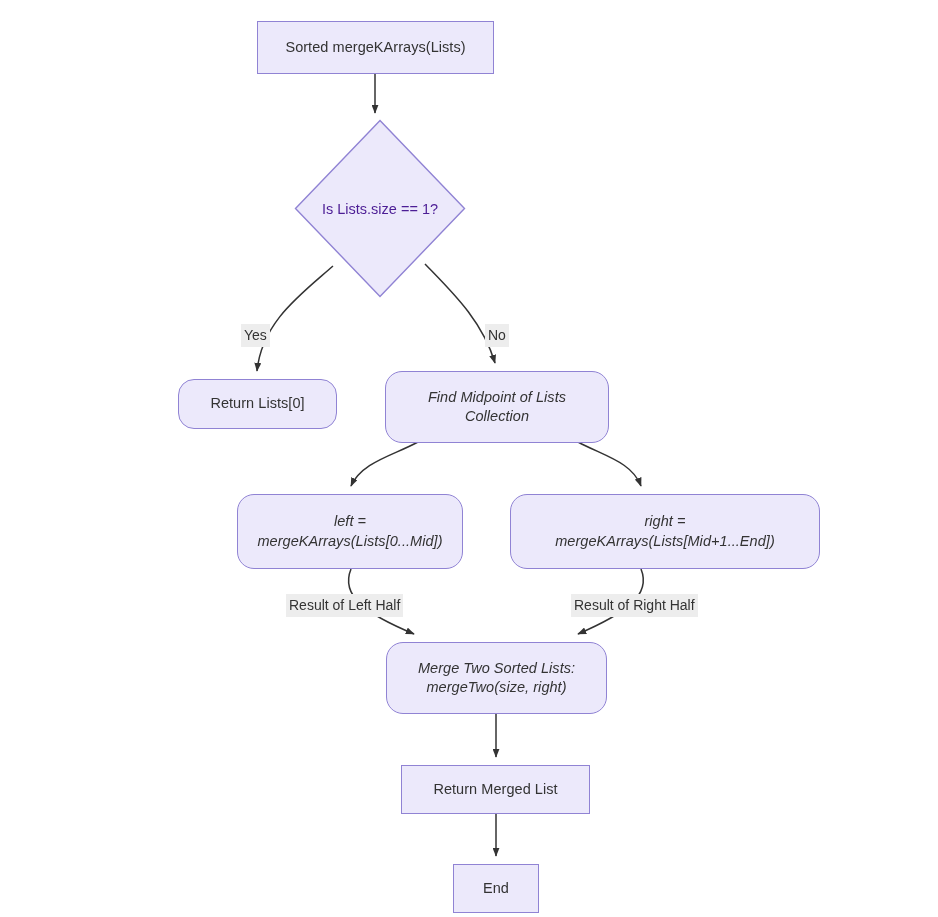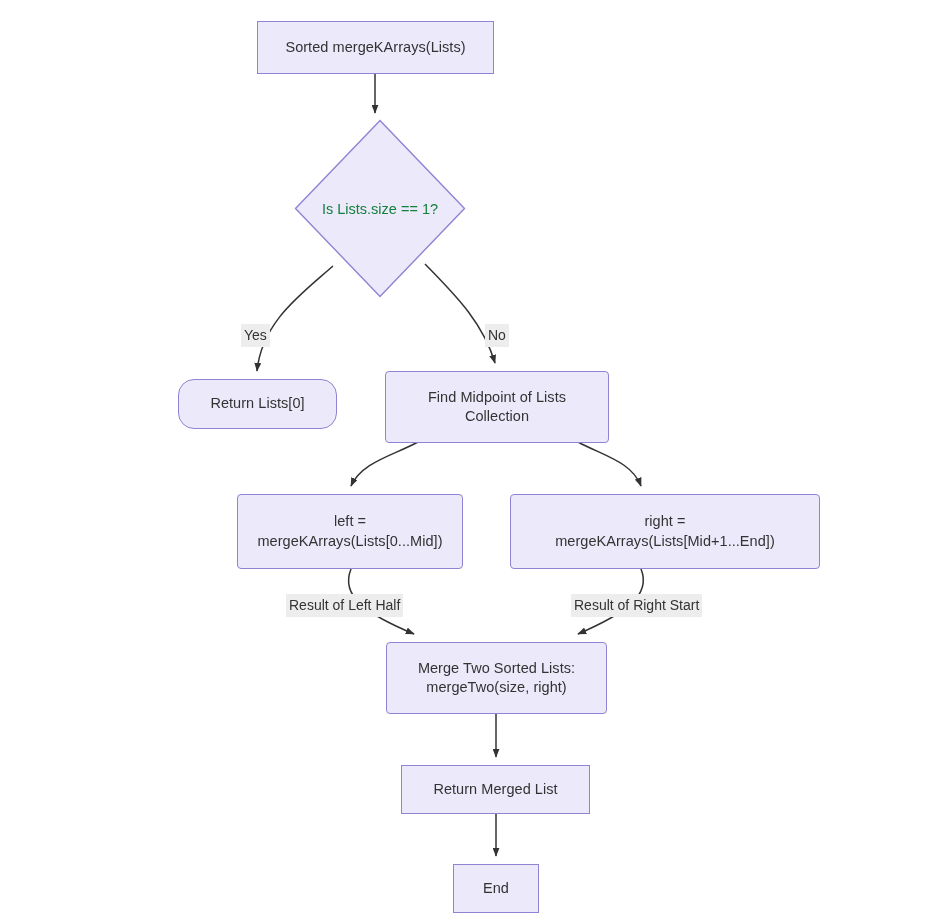--- a/index.html
+++ b/index.html
@@ -32,21 +32,22 @@
     display: flex;
     align-items: center;
     justify-content: center;
     text-align: center;
     color: #333333;
     font-size: 14.5px;
     line-height: 1.33;
     letter-spacing: 0.05px;
   }
   .node.rounded {
-    border-radius: 4px;
+    border-radius: 17px;
+    font-style: italic;
   }
   .node-text {
     display: block;
     white-space: pre-line;
     padding: 0 8px;
   }
   .diamond-wrap {
     position: absolute;
   }
   .diamond-shape {
@@ -58,21 +59,21 @@
   }
   .diamond-label {
     position: absolute;
     left: 0;
     top: 0;
     width: 100%;
     height: 100%;
     display: flex;
     align-items: center;
     justify-content: center;
-    color: #15803d;
+    color: #4c1d95;
     font-size: 14.5px;
     text-align: left;
   }
   .edge-label {
     position: absolute;
     background: #EDEDED;
     color: #333333;
     font-size: 14px;
     line-height: 1.2;
     padding: 3px 3px;
@@ -146,21 +147,21 @@
   <div class="node rounded" style="left:510px; top:494px; width:310px; height:75px;">
     <span class="node-text">right =
 mergeKArrays(Lists[Mid+1...End])</span>
   </div>
 
   <div class="edge-label" style="left:286px; top:594px;">
     <span>Result of Left Half</span>
   </div>
 
   <div class="edge-label" style="left:571px; top:594px;">
-    <span>Result of Right Start</span>
+    <span>Result of Right Half</span>
   </div>
 
   <div class="node rounded" style="left:386px; top:642px; width:221px; height:72px;">
     <span class="node-text">Merge Two Sorted Lists:
 mergeTwo(size, right)</span>
   </div>
 
   <div class="node" style="left:401px; top:765px; width:189px; height:49px;">
     <span class="node-text">Return Merged List</span>
   </div>

